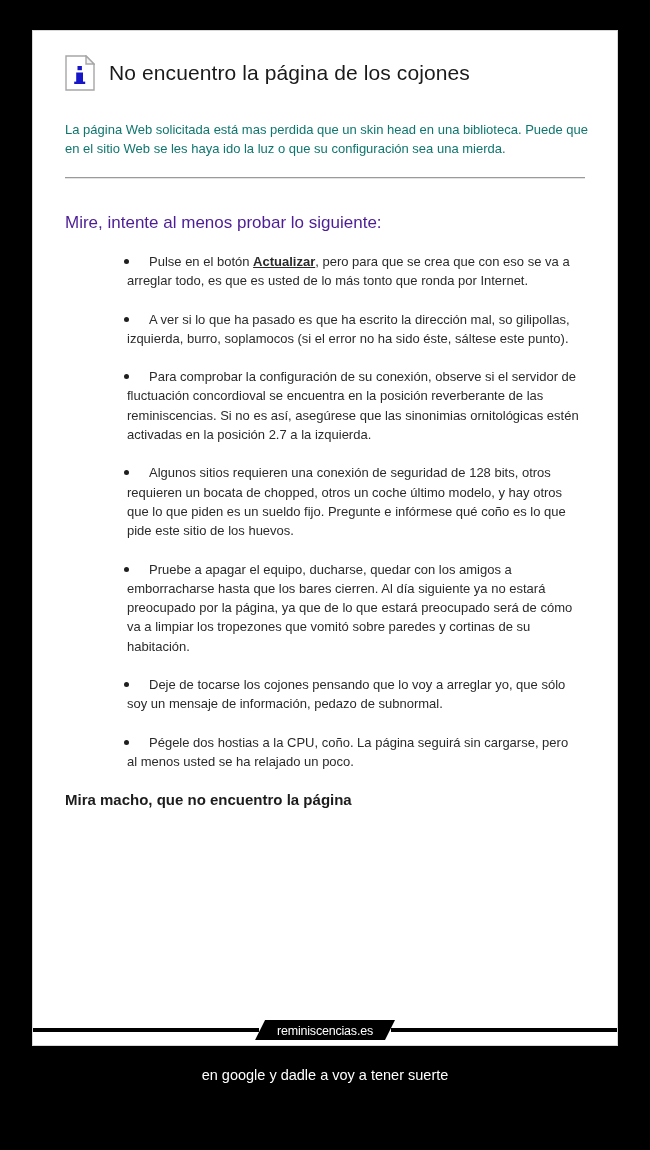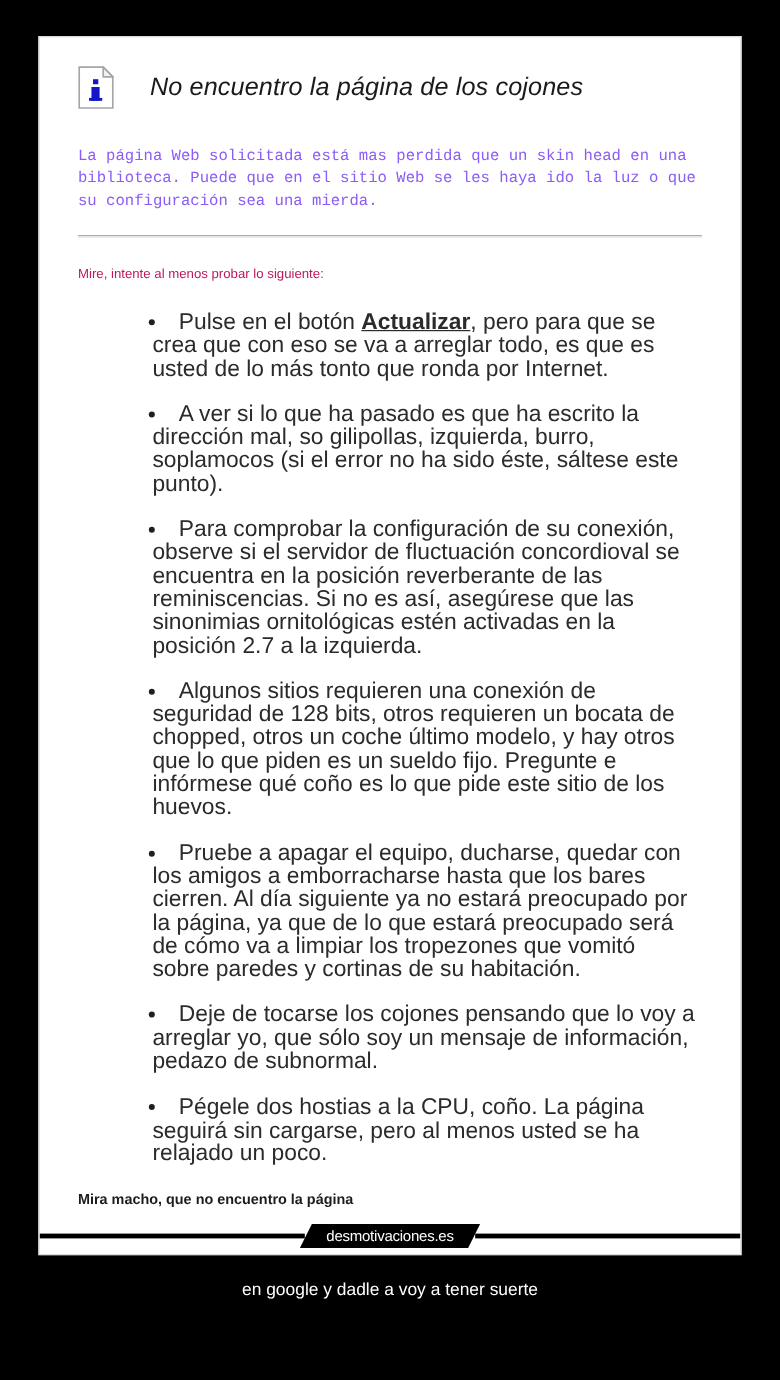--- a/index.html
+++ b/index.html
@@ -42,24 +42,23 @@
     right: 0;
     bottom: 0;
     padding: 14px 18px 0 18px;
     box-sizing: border-box;
   }
 
   
   .header {
     display: flex;
     align-items: center;
-    gap: 30px;
+    gap: 14px;
     padding-left: 14px;
     margin-top: 10px;
-    font-style: italic;
   }
   .info-icon {
     width: 30px;
     height: 36px;
     flex: 0 0 auto;
     display: block;
   }
   .page-title {
     font-size: 21px;
     color: #1a1a1a;
@@ -68,53 +67,52 @@
     line-height: 1.1;
     white-space: nowrap;
   }
 
   
   .intro {
     margin-top: 29px;
     padding: 0 8px 0 14px;
     font-size: 13px;
     line-height: 19px;
-    color: #8b5cf6;
+    color: #0f766e;
     max-width: 528px;
-    font-family: Liberation Mono, monospace;
   }
 
   
   .divider {
     margin: 19px 14px 0 14px;
     height: 2px;
     background: linear-gradient(to bottom, #9a9a9a 0 1px, #e3e3e3 1px 2px);
   }
 
   
   .leadin {
-    margin-top: 22px;
+    margin-top: 34px;
     padding-left: 14px;
-    font-size: 11px;
+    font-size: 17px;
     line-height: 19px;
-    color: #be185d;
+    color: #4c1d95;
   }
 
   
   .bullets {
     margin: 20px 0 0 0;
     padding: 0;
     list-style: none;
   }
   .bullet-item {
     position: relative;
     padding-left: 76px;
     padding-right: 18px;
     margin-bottom: 19px;
-    font-size: 19px;
+    font-size: 13px;
     line-height: 19.3px;
     color: #2b2b2b;
     text-indent: 22px;
   }
   .bullet-dot {
     position: absolute;
     left: 73px;
     top: 7px;
     width: 5px;
     height: 5px;
@@ -124,21 +122,21 @@
   }
   .bullet-item .bold-underline {
     font-weight: bold;
     text-decoration: underline;
   }
 
   
   .closing {
     margin-top: 12px;
     padding-left: 14px;
-    font-size: 12px;
+    font-size: 15px;
     font-weight: bold;
     color: #1c1c1c;
     line-height: 19px;
   }
 
   
   .watermark {
     position: absolute;
     left: 0;
     right: 0;
@@ -257,21 +255,21 @@
         </li>
       </ul>
 
       <div class="closing">Mira macho, que no encuentro la página</div>
 
     </div>
 
     <div class="watermark">
       <div class="wm-rule"></div>
       <div class="wm-ribbon">
-        <span class="wm-text">desmotivaciones.es</span>
+        <span class="wm-text">reminiscencias.es</span>
       </div>
       <div class="wm-rule"></div>
     </div>
   </div>
 
   <div class="caption">
     <div class="caption-sub">en google y dadle a voy a tener suerte</div>
   </div>
 
 </div>

